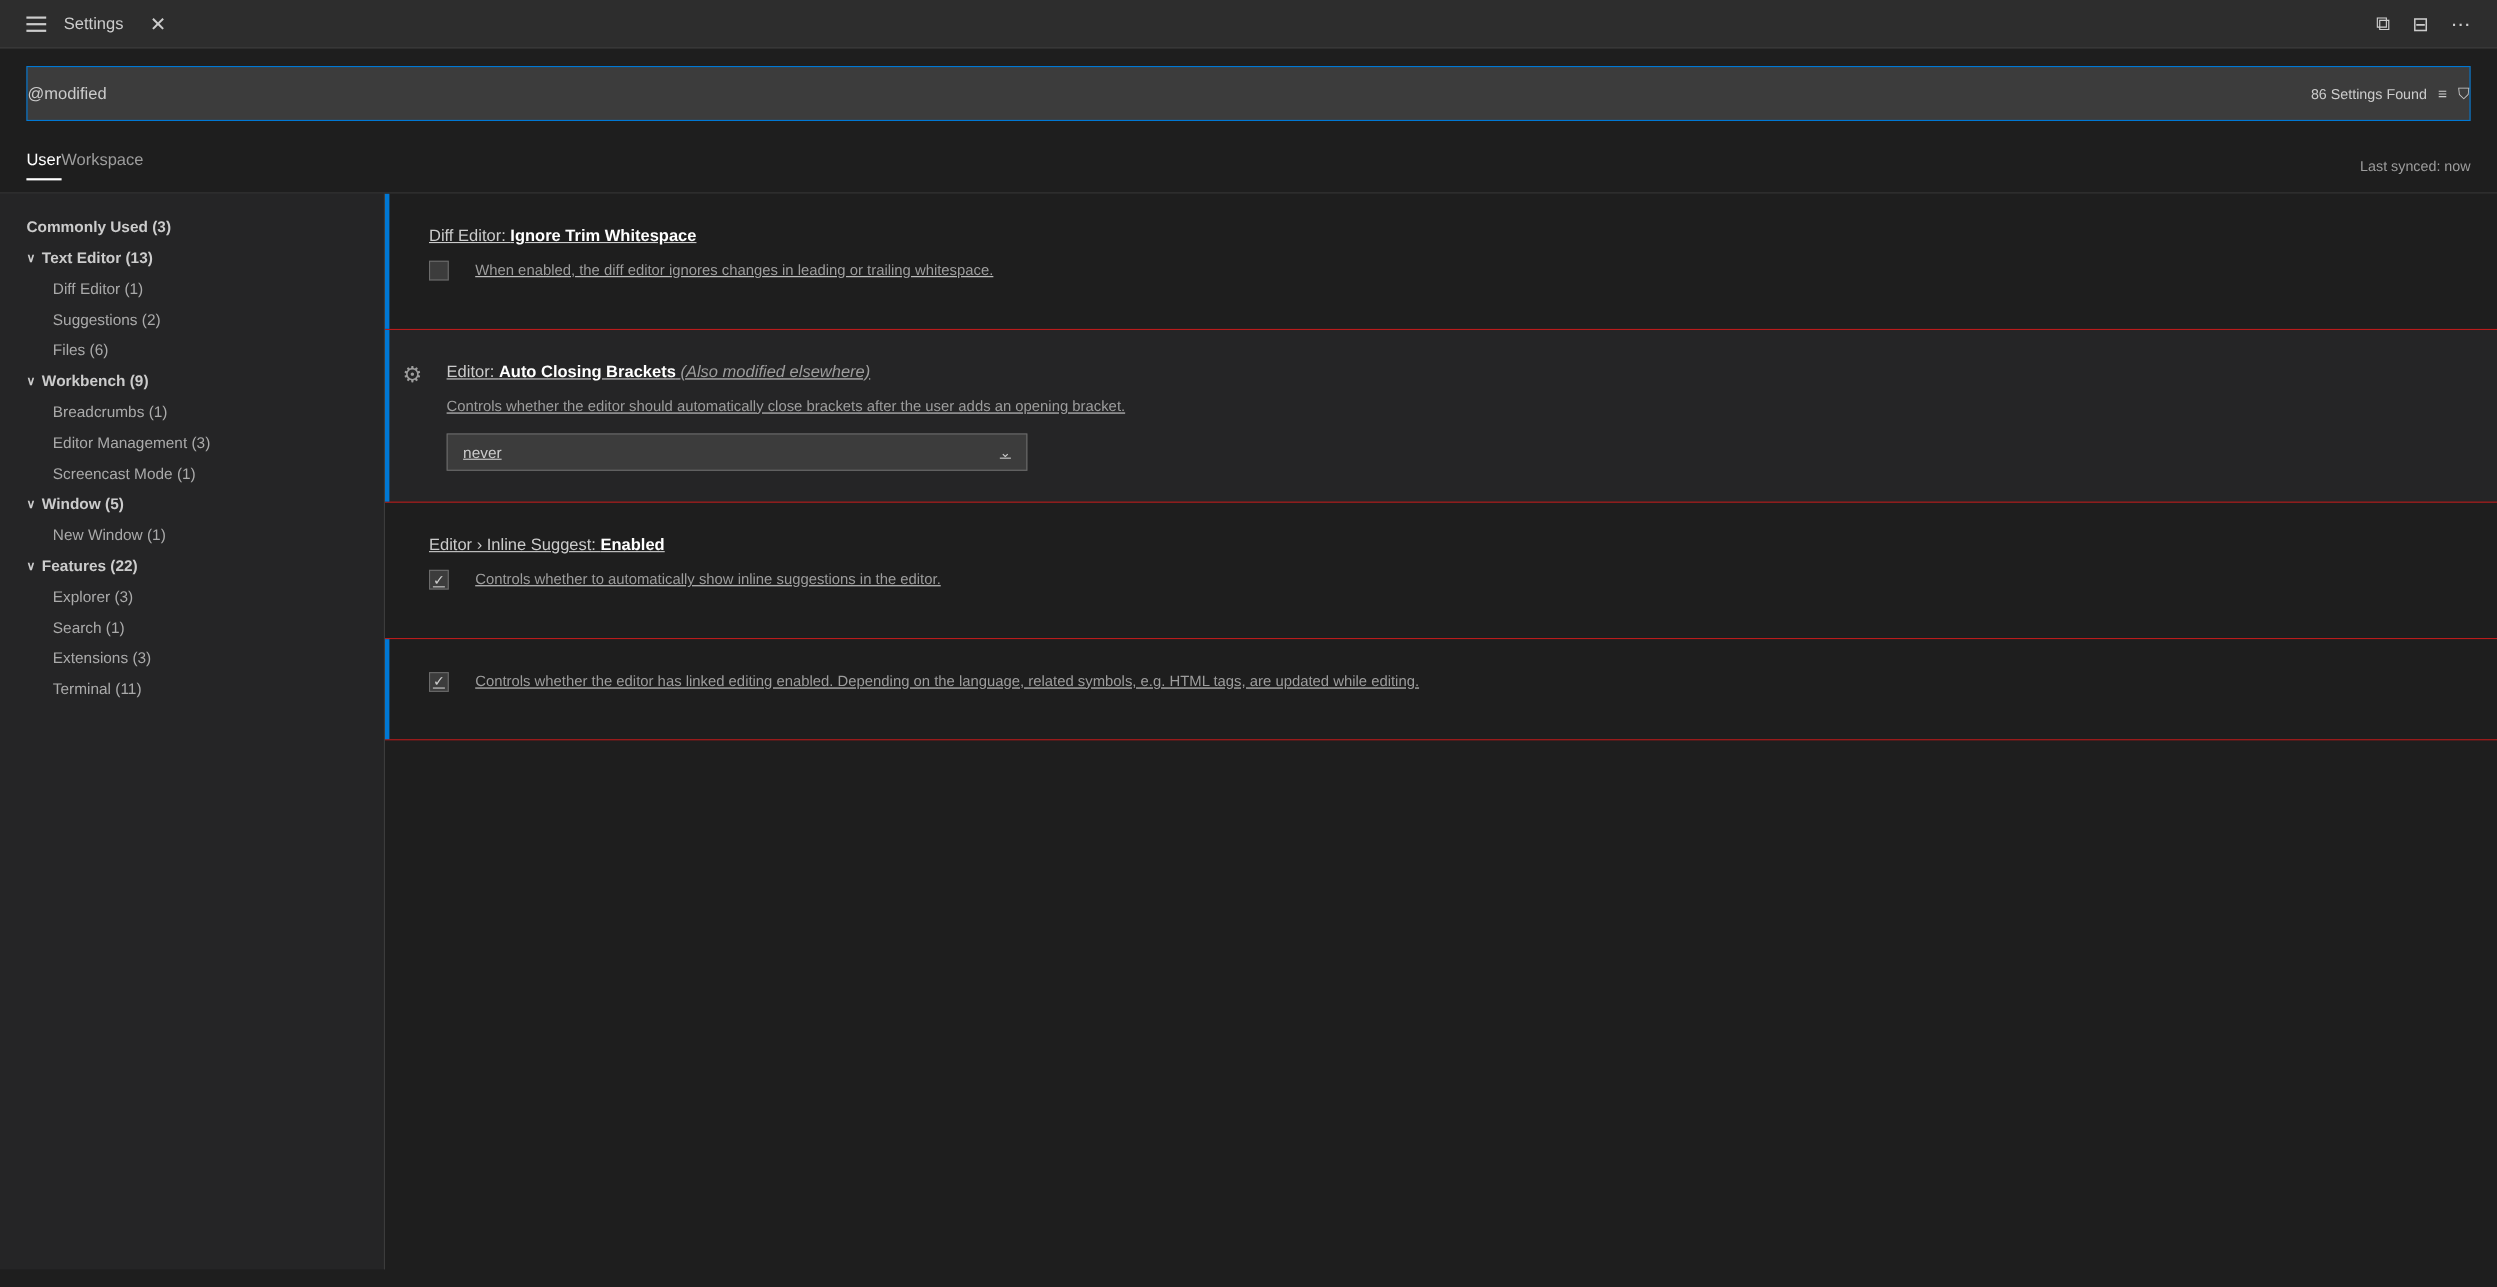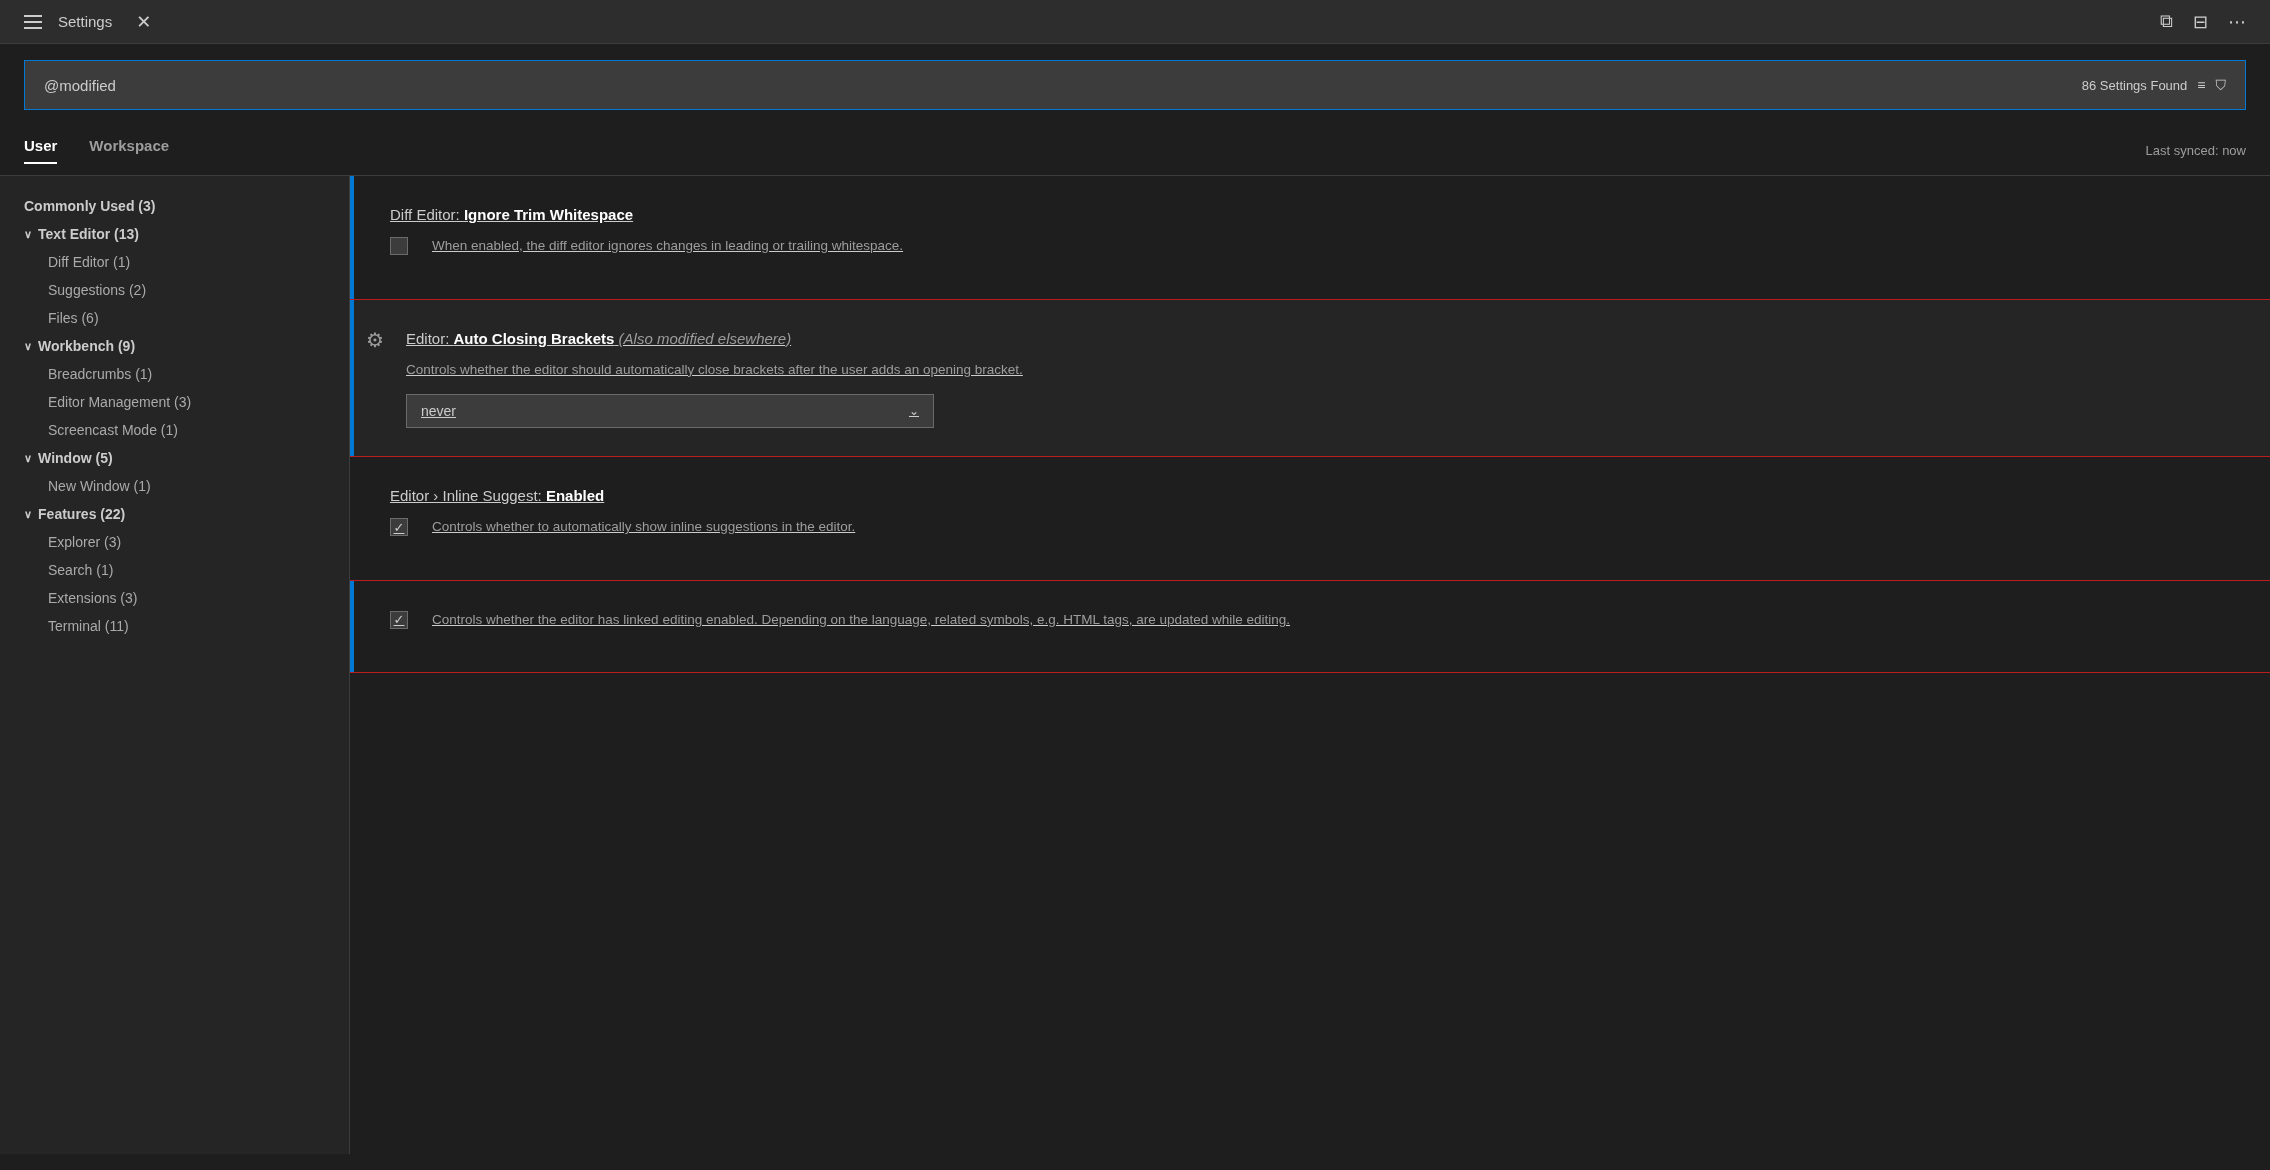--- a/index.html
+++ b/index.html
@@ -61,21 +61,21 @@
       cursor: pointer;
     }
 
     
     .search-bar {
       display: flex;
       align-items: center;
       background: #3c3c3c;
       border: 1.5px solid #0078d4;
       margin: 16px 24px;
-      padding: 8px 19px;
+      padding: 8px 0;
       height: 50px;
     }
     .search-input {
       flex: 1;
       background: transparent;
       border: none;
       outline: none;
       color: #cccccc;
       font-size: 15px;
     }
@@ -93,22 +93,20 @@
     .tabs {
       display: flex;
       align-items: center;
       justify-content: space-between;
       padding: 0 24px;
       border-bottom: 1px solid #3c3c3c;
       height: 50px;
     }
     .tabs-left {
       display: flex;
-      gap: 32px;
-      font-weight: bold;
     }
     .tab {
       font-size: 15px;
       color: #9d9d9d;
       cursor: pointer;
       padding-bottom: 8px;
       border-bottom: 2px solid transparent;
     }
     .tab.active {
       color: #ffffff;

